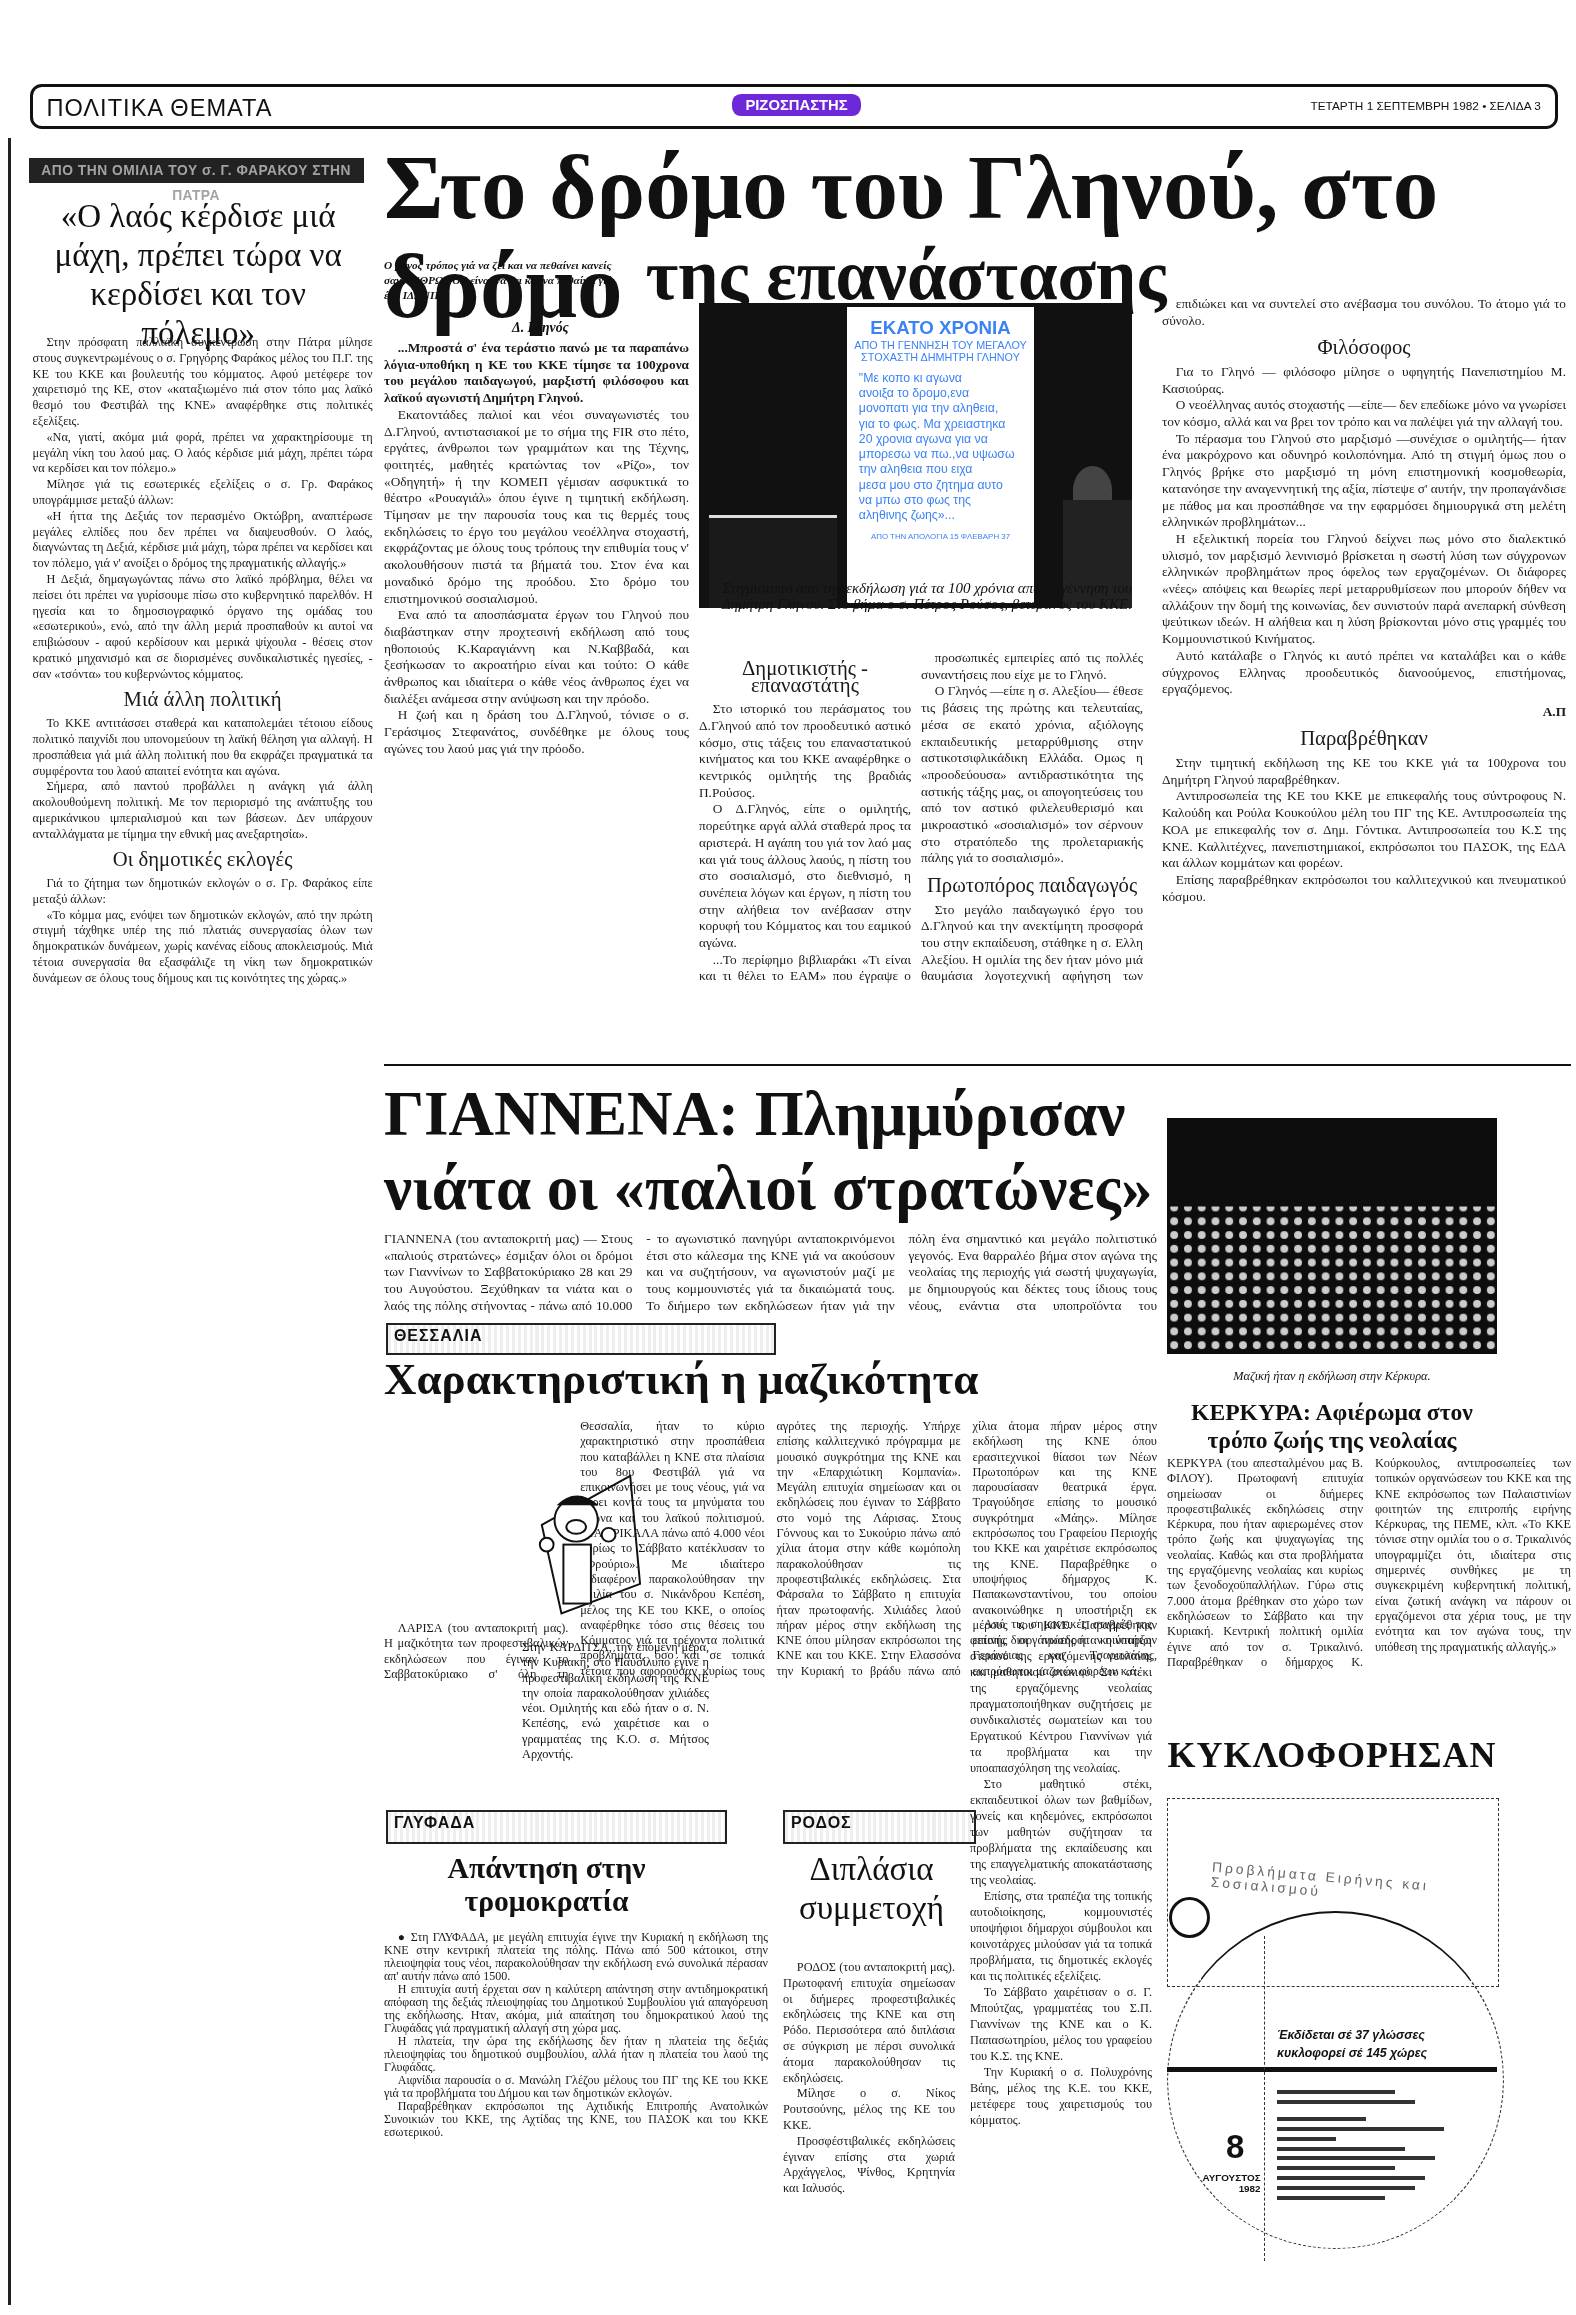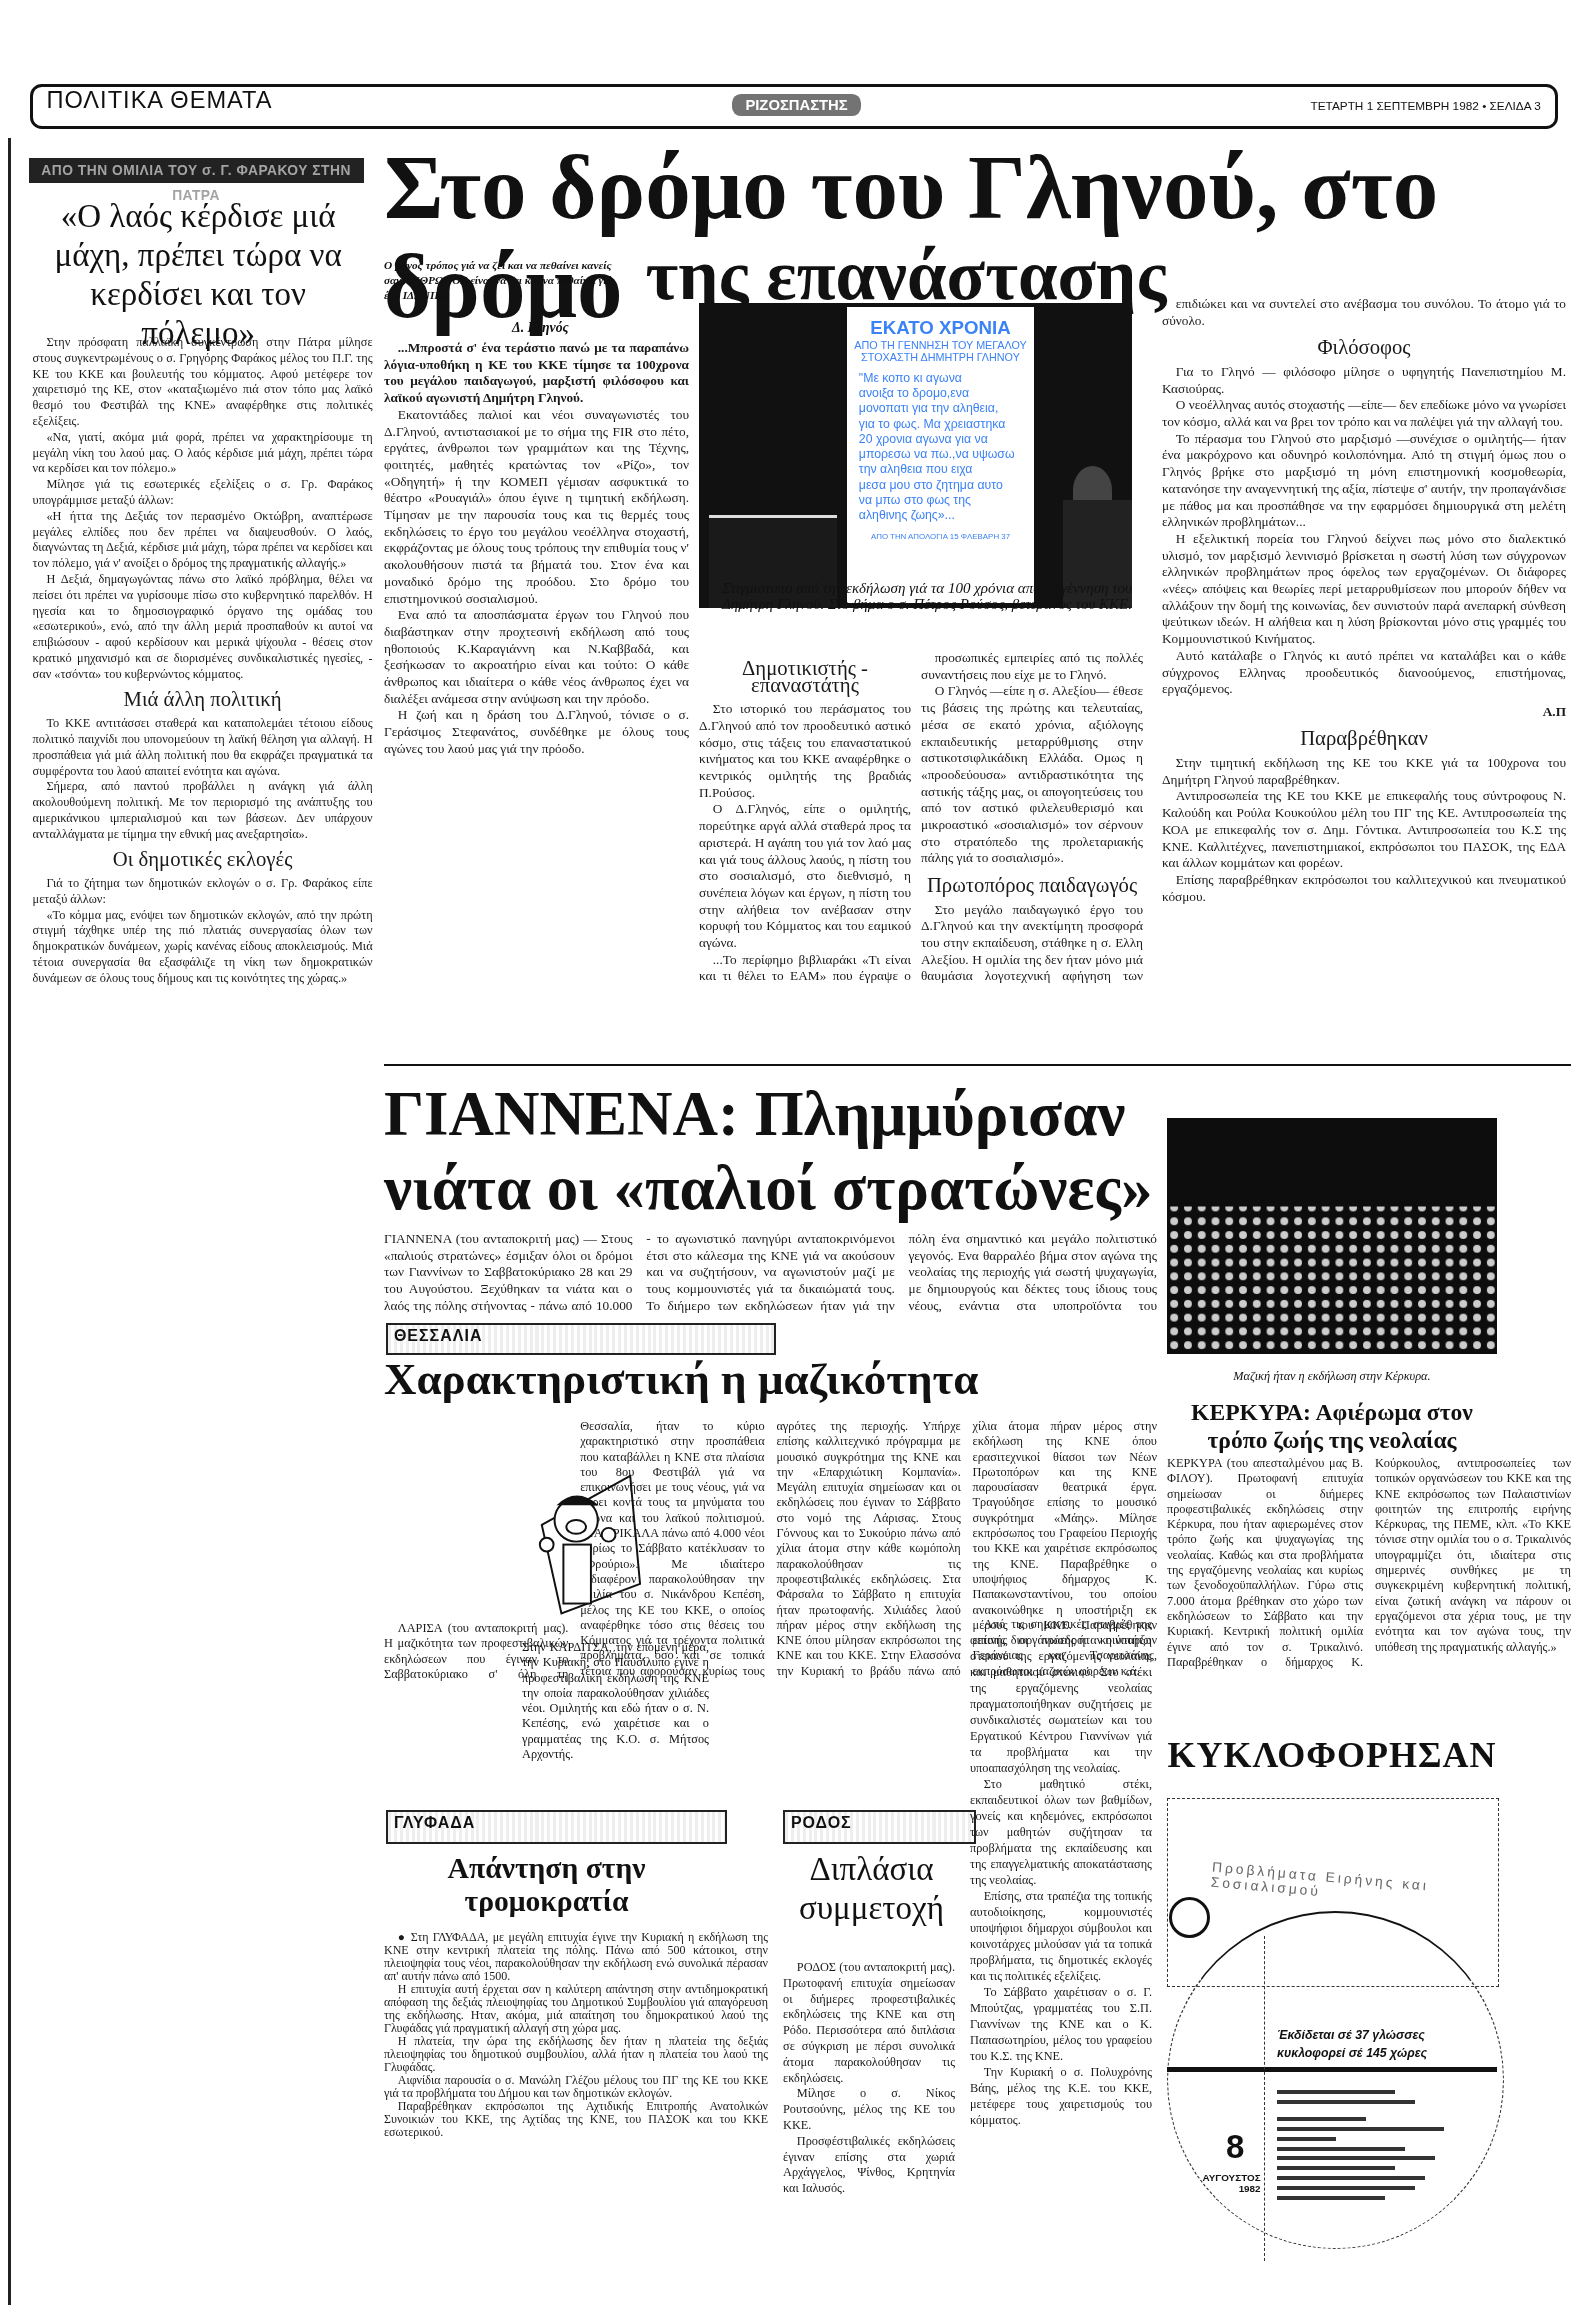--- a/index.html
+++ b/index.html
@@ -10,22 +10,22 @@
   .sans { font-family: "Liberation Sans", "DejaVu Sans", sans-serif; }
   .body-text { font-family: "Liberation Serif", serif; font-size: 13.3px; line-height: 16.7px; text-align: justify; color: #1a1a1a; }
   .body-text p { margin: 0; text-indent: 13.8px; }
   .sub { font-family: "Liberation Serif", serif; text-align: center; font-size: 20.7px; margin: 9.9px 0 7.9px; }
   .rule { position: absolute; background: #111; }
   .col { position: absolute; overflow: hidden; }
   .tag { border: 2px solid #222; background: repeating-linear-gradient(90deg,#eee 0 3px,#fff 3px 5.9px); font-family:"Liberation Sans",sans-serif; font-weight:bold; letter-spacing:1px; padding:2px 5.9px; }
 
   
   #masthead { left: 29.6px; top: 84px; width: 1522px; height: 39px; border: 3px solid #111; border-radius: 11.8px; }
-  #section-title { left: 13.8px; top: 0; font-size: 23.6px; letter-spacing: 1px; }
-  #paper-badge { left: 699px; top: 6.9px; background: #737373; color: #fff; font-size: 14.8px; font-weight: bold; padding: 3px 13.8px; border-radius: 8.9px; }
+  #section-title { left: 13.8px; top: 8px; font-size: 23.6px; letter-spacing: 1px; }
+  #paper-badge { left: 699px; top: 6.9px; background: #6d28d9; color: #fff; font-size: 14.8px; font-weight: bold; padding: 3px 13.8px; border-radius: 8.9px; }
   #issue-date { right: 13.8px; top: 11.8px; font-size: 11.8px; }
 
   
   #left-col { left: 7.9px; top: 138px; width: 368px; height: 2167px; border-left: 3px solid #222; }
   #left-tag { position:absolute; left: 17.7px; top: 19.7px; width: 335px; height: 25.6px; background: #222; color: #a3a3a3; font-size: 13.8px; text-align:center; line-height: 25.6px; font-family:"Liberation Sans",sans-serif; font-weight:bold; letter-spacing:0.5px; }
   #left-headline { position:absolute; left: 19.7px; top: 59px; width: 335px; text-align:center; font-size: 33px; line-height: 39px; font-family:"Liberation Serif",serif; }
   #left-body { position:absolute; left: 21.7px; top: 197px; width: 340px; height: 1960px; font-size: 12.3px; line-height: 15.8px; }
 
   
   #glinos-h1 { left: 384px; top: 138px; width: 1182px; font-size: 91px; line-height: 99px; font-weight: bold; }

